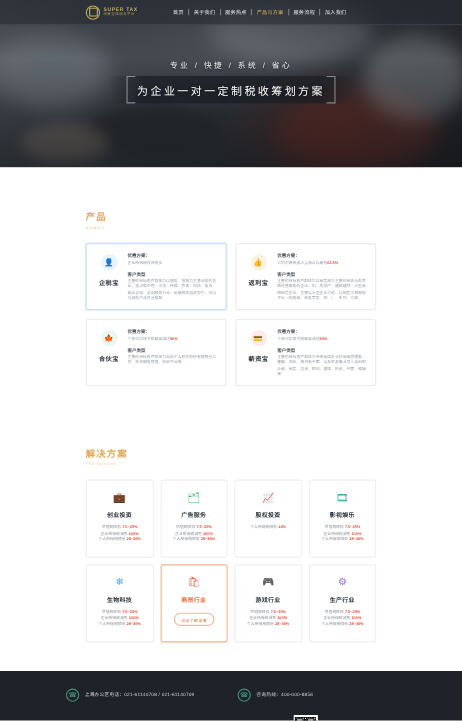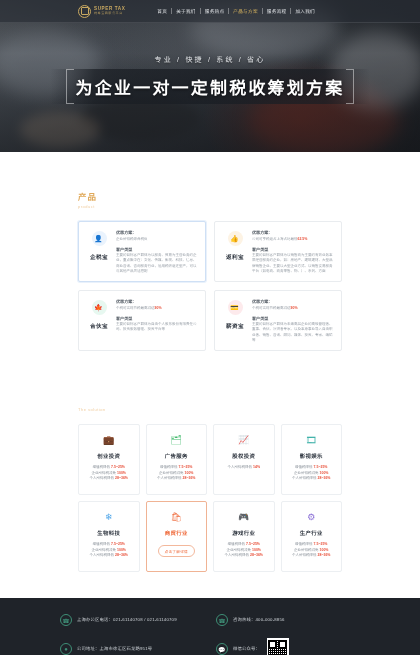--- a/index.html
+++ b/index.html
@@ -75,21 +75,21 @@
     display:inline-block; position:relative; padding:5px 26px;
     background:linear-gradient(90deg, rgba(30,34,40,0) 0%, rgba(26,30,36,.72) 14%, rgba(26,30,36,.80) 50%, rgba(26,30,36,.72) 86%, rgba(30,34,40,0) 100%);
   }
   .hero-band:before,.hero-band:after{
     content:""; position:absolute; top:0; bottom:0; width:7px;
     border:1px solid rgba(255,255,255,.45);
   }
   .hero-band:before{ left:16px; border-right:none; }
   .hero-band:after{ right:16px; border-left:none; }
   .hero-title{
-    font-size:17px; font-weight:700; color:#fff; letter-spacing:2.2px;
+    font-size:10px; font-weight:400; color:#fff; letter-spacing:2.2px;
     text-shadow:0 1px 3px rgba(0,0,0,.6);
   }
 
   
   .sec{ padding:12px 78px; }
   .sec-head{ padding-top:26px; padding-bottom:12px; }
   .sec-title{ font-size:8.5px; font-weight:700; color:#e0a95a; letter-spacing:1px; }
   .sec-sub{ font-size:4px; color:#f0cda0; letter-spacing:.5px; margin-top:2px; }
 
   
@@ -270,20 +270,21 @@
               <div class="pl-title">客户类型</div>
               <div class="pl-body">主要的目标客户群体为未来高层企业的高级管理者、董事、合伙、演讲者专家、以及本身事业导入自由职业者、销售、咨询、顾问、媒体、投资、专家、编辑等</div>
             </div>
           </div>
         </div>
       </div>
   </div>
 
   <div class="sec sol-wrap">
     <div class="sec-head">
+      <div class="sec-title">解决方案</div>
       <div class="sec-sub">The solution</div>
     </div>
     <div class="sol-grid" id="solRow1">
         <div class="scard">
           <div class="sicon" style="color:#f4a83a">💼</div>
           <div class="scard-name">创业投资</div>
           <div class="stats">
             <div class="stat">增值税降低 <b>7.5~25%</b></div>
             <div class="stat">企业所得税减免 <b>100%</b></div>
             <div class="stat">个人所得税降低 <b>28~36%</b></div>

